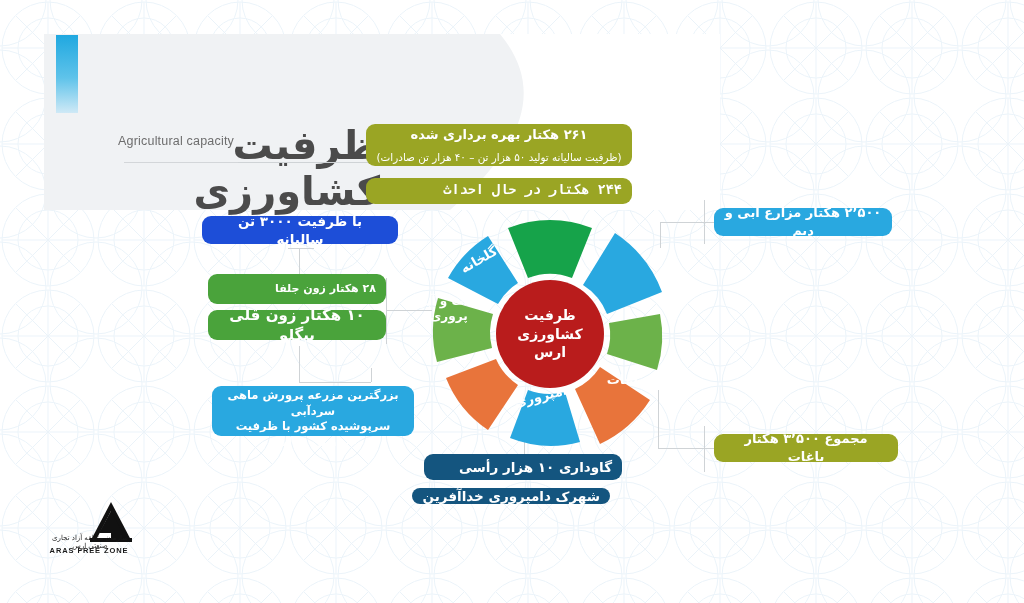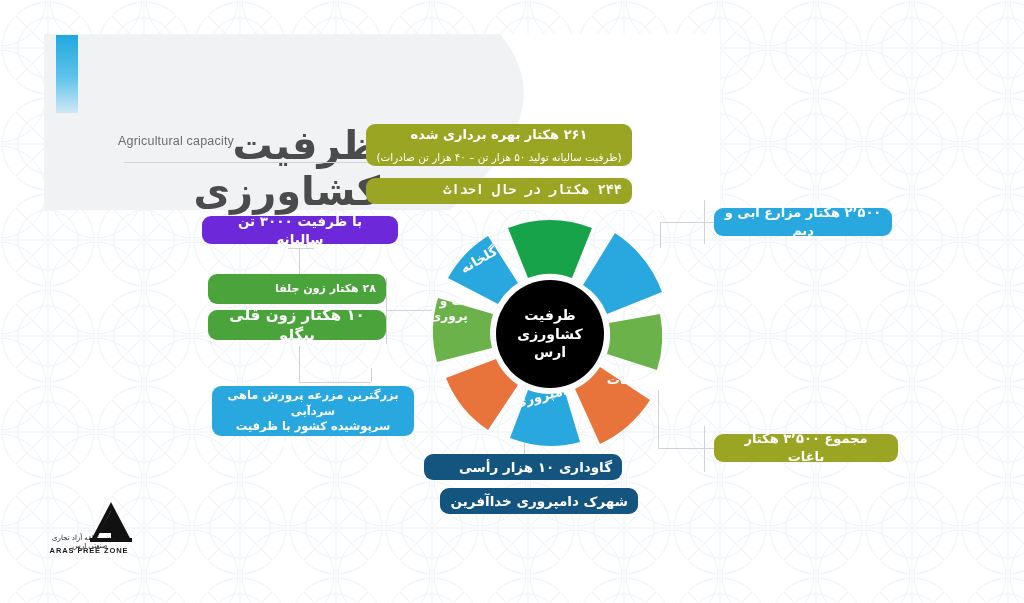--- a/index.html
+++ b/index.html
@@ -57,37 +57,37 @@
     box-sizing:border-box;
     font-weight:bold;
     line-height:1.35;
     padding:2px 10px;
     font-family:"DejaVu Sans","Liberation Sans",sans-serif;
   }
   .pill .l1{display:block;}
   .pill .l2{display:block;font-size:.80em;font-weight:normal;}
 
   .olive{background:#9aa524;}
-  .orange{background:#6d28d9;}
+  .orange{background:#1d4ed8;}
   .green{background:#4aa33b;}
   .sky{background:#29a8e0;}
   .navy{background:#14557f;}
 
   
   .ln{position:absolute;background:#cfd3d6;}
   .lnh{height:1px;}
   .lnv{width:1px;}
 
   
   .wheel{position:absolute;left:418px;top:206px;width:264px;height:256px;}
   .hub{
     position:absolute;left:50%;top:50%;
     width:108px;height:108px;margin-left:-54px;margin-top:-54px;
     border-radius:50%;
-    background:#000000;
+    background:#b91c1c;
     display:flex;align-items:center;justify-content:center;
     flex-direction:column;
     color:#ffffff;font-weight:bold;font-size:14px;line-height:1.32;
     direction:rtl;text-align:center;
     z-index:5;
     font-family:"DejaVu Sans","Liberation Sans",sans-serif;
   }
   .petal-label{
     position:absolute;color:#ffffff;font-weight:bold;font-size:13px;
     direction:rtl;text-align:center;line-height:1.25;
@@ -195,21 +195,21 @@
 
   <div class="pill sky" style="left:212px;top:386px;width:202px;height:50px;flex-direction:column;font-size:11.5px;">
     <span class="l1">بزرگترین مزرعه پرورش ماهی سردآبی</span>
     <span class="l1">سرپوشیده کشور با ظرفیت ۱۵۰۰ تن سالیانه</span>
   </div>
 
   <div class="pill navy" style="left:424px;top:454px;width:198px;height:26px;font-size:13.5px;">
     <span class="l1">گاوداری ۱۰ هزار رأسی</span>
   </div>
 
-  <div class="pill navy" style="left:440px;top:488px;width:198px;height:26px;font-size:13.5px;">
+  <div class="pill navy" style="left:412px;top:488px;width:198px;height:16px;font-size:13.5px;">
     <span class="l1">شهرک دامپروری خداآفرین</span>
   </div>
 
   <div class="pill sky" style="left:714px;top:208px;width:178px;height:28px;font-size:13px;">
     <span class="l1">۲٬۵۰۰ هکتار مزارع آبی و دیم</span>
   </div>
 
   <div class="pill olive" style="left:714px;top:434px;width:184px;height:28px;font-size:13px;">
     <span class="l1">مجموع ۳٬۵۰۰ هکتار باغات</span>
   </div>

